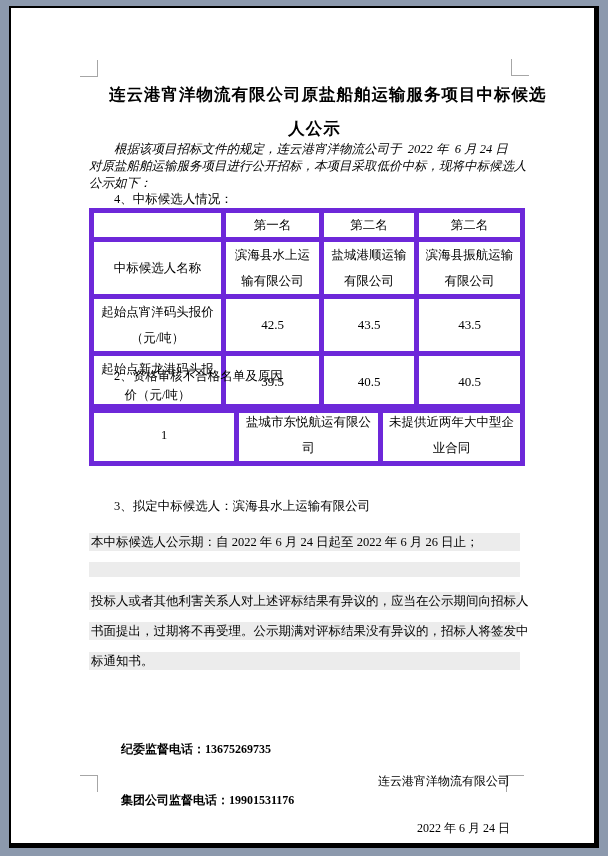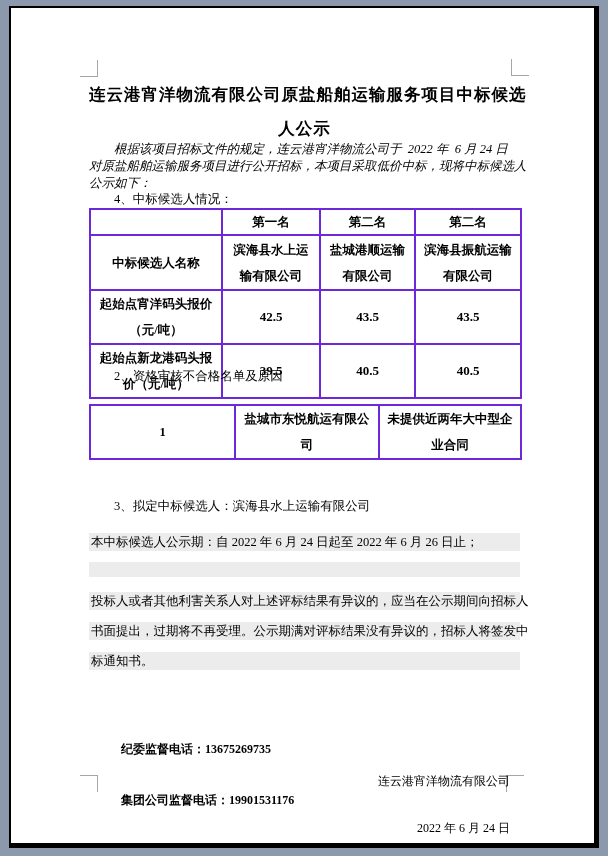--- a/index.html
+++ b/index.html
@@ -28,34 +28,34 @@
   .crop{position:absolute;width:18px;height:17px;}
   .crop.tl{left:69px;top:52px;border-right:1px solid var(--crop-mark);border-bottom:1px solid var(--crop-mark);}
   .crop.tr{left:500px;top:51px;border-left:1px solid var(--crop-mark);border-bottom:1px solid var(--crop-mark);}
   .crop.bl{left:69px;top:767px;border-right:1px solid var(--crop-mark);border-top:1px solid var(--crop-mark);}
   .crop.br{left:495px;top:767px;border-left:1px solid var(--crop-mark);border-top:1px solid var(--crop-mark);}
 
   .content{position:absolute;left:78px;top:0;width:431px;height:842px;font-size:12.5px;}
 
   .title{position:absolute;left:0;top:70px;width:100%;text-align:center;
          font-weight:bold;font-size:16.5px;letter-spacing:1px;line-height:34px;}
-  .title span{display:block;white-space:nowrap;}
+  .title span{display:block;white-space:nowrap;margin-left:20px;}
 
   .intro{position:absolute;left:0;top:133px;width:100%;line-height:17.2px;}
   .intro .line{white-space:pre;font-style:italic;}
   .intro .indent{padding-left:25px;}
 
   .sec-heading{position:absolute;left:0;width:100%;padding-left:25px;white-space:pre;}
   .sec1{top:183px;}
   .sec2{top:360px;}
   .sec3{top:490px;}
 
   table{border-collapse:collapse;table-layout:fixed;position:absolute;left:0;}
-  td{border:2px solid #6d28d9;text-align:center;vertical-align:middle;
-     font-size:12.5px;line-height:26px;padding:0 5px;word-break:break-all;font-weight:bold;}
+  td{border:5px solid #6d28d9;text-align:center;vertical-align:middle;
+     font-size:12.5px;line-height:26px;padding:0 5px;word-break:break-all;}
   .t1{top:200px;width:431px;}
   .t1 .r1 td{height:25px;line-height:24px;}
   .t1 .r2 td{height:55px;}
   .t1 .r3 td{height:45px;}
   .t1 .r4 td{height:45px;}
   .t1 .price{font-size:13px;}
   .t2{top:396px;width:431px;}
   .t2 .hr td{height:24px;line-height:23px;}
   .t2 .dr td{height:51px;}
 

